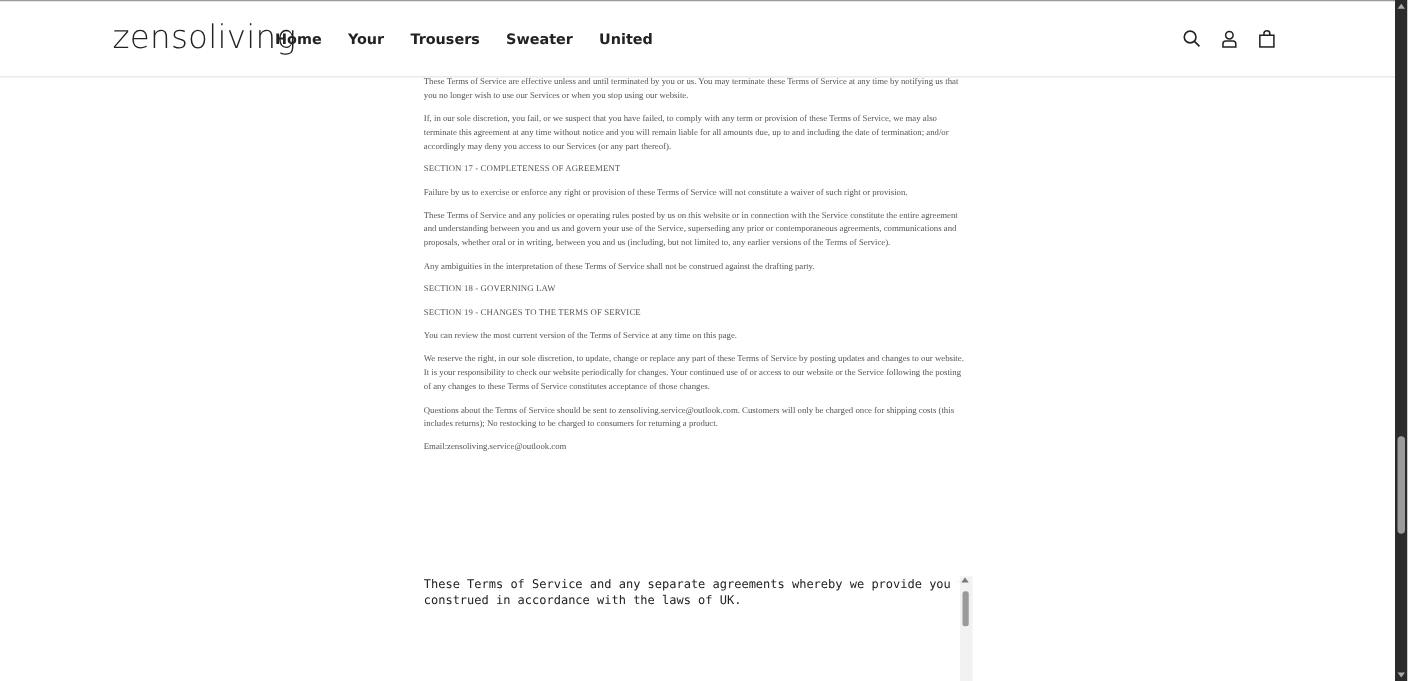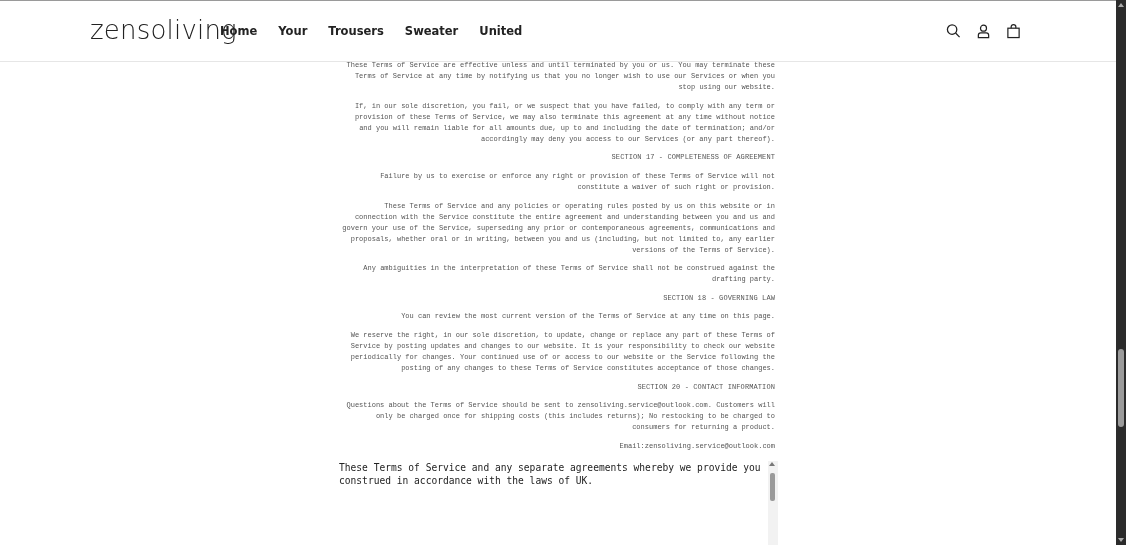--- a/index.html
+++ b/index.html
@@ -14,21 +14,21 @@
     
     .header { position: absolute; left: 0; top: 1px; width: 1116px; height: 61px; background: #fff; border-bottom: 1px solid #e6e6e6; z-index: 10; }
     .logo { position: absolute; left: 90px; top: 14px; font-size: 26px; letter-spacing: 0.2px; color: #222; font-family: "DejaVu Sans", sans-serif; font-weight: 300; }
     .nav { position: absolute; left: 220px; top: 23px; display: flex; }
     .nav a { font-size: 11.5px; font-weight: 600; color: #222; text-decoration: none; margin-right: 21px; font-family: "DejaVu Sans", sans-serif; }
     .icons { position: absolute; left: 946px; top: 22px; display: flex; gap: 15px; }
     .icons span { width: 15px; height: 16px; display: inline-block; }
     .icons svg { width: 15px; height: 16px; }
 
     
-    .content { position: absolute; left: 339px; top: 60px; width: 436px; font-size: 7px; line-height: 11.1px; color: #555; font-family: Liberation Mono, monospace; text-align: right; }
+    .content { position: absolute; left: 339px; top: 60px; width: 436px; font-size: 7px; line-height: 11.1px; color: #555; font-family: Liberation Serif, serif; }
     .content p { margin-bottom: 7.4px; }
     .content .sec { color: #555; letter-spacing: 0.1px; }
 
     
     .ta-wrap { position: absolute; left: 336px; top: 459px; width: 442px; height: 90px; border: none; background: #fff; }
     .ta { position: absolute; left: 3px; top: 2px; width: 428px; height: 86px; font-family: "DejaVu Sans Mono", "Liberation Mono", monospace; font-size: 9.6px; line-height: 13.3px; color: #222; white-space: pre; overflow: hidden; border: none; resize: none; background: transparent; }
     .ta-scroll { position: absolute; left: 432px; top: 2px; width: 10px; height: 86px; background: #f2f2f2; }
     .ta-scroll .up { position: absolute; left: 1px; top: 1px; width: 0; height: 0; border-left: 3px solid transparent; border-right: 3px solid transparent; border-bottom: 4px solid #777; }
     .ta-scroll .thumb { position: absolute; left: 2px; top: 12px; width: 5px; height: 28px; background: #9a9a9a; border-radius: 2px; }
 
@@ -76,23 +76,23 @@
   </div>
 
   <div class="content">
     <p>These Terms of Service are effective unless and until terminated by you or us. You may terminate these Terms of Service at any time by notifying us that you no longer wish to use our Services or when you stop using our website.</p>
     <p>If, in our sole discretion, you fail, or we suspect that you have failed, to comply with any term or provision of these Terms of Service, we may also terminate this agreement at any time without notice and you will remain liable for all amounts due, up to and including the date of termination; and/or accordingly may deny you access to our Services (or any part thereof).</p>
     <p class="sec">SECTION 17 - COMPLETENESS OF AGREEMENT</p>
     <p>Failure by us to exercise or enforce any right or provision of these Terms of Service will not constitute a waiver of such right or provision.</p>
     <p>These Terms of Service and any policies or operating rules posted by us on this website or in connection with the Service constitute the entire agreement and understanding between you and us and govern your use of the Service, superseding any prior or contemporaneous agreements, communications and proposals, whether oral or in writing, between you and us (including, but not limited to, any earlier versions of the Terms of Service).</p>
     <p>Any ambiguities in the interpretation of these Terms of Service shall not be construed against the drafting party.</p>
     <p class="sec">SECTION 18 - GOVERNING LAW</p>
+    <p class="sec">SECTION 19 - CHANGES TO THE TERMS OF SERVICE</p>
     <p>You can review the most current version of the Terms of Service at any time on this page.</p>
     <p>We reserve the right, in our sole discretion, to update, change or replace any part of these Terms of Service by posting updates and changes to our website. It is your responsibility to check our website periodically for changes. Your continued use of or access to our website or the Service following the posting of any changes to these Terms of Service constitutes acceptance of those changes.</p>
-    <p class="sec">SECTION 20 - CONTACT INFORMATION</p>
     <p>Questions about the Terms of Service should be sent to zensoliving.service@outlook.com. Customers will only be charged once for shipping costs (this includes returns); No restocking to be charged to consumers for returning a product.</p>
     <p>Email:zensoliving.service@outlook.com</p>
   </div>
 
   <div class="ta-wrap">
     <div class="ta">These Terms of Service and any separate agreements whereby we provide you Services
 construed in accordance with the laws of UK.</div>
     <div class="ta-scroll">
       <div class="up"></div>
       <div class="thumb"></div>

